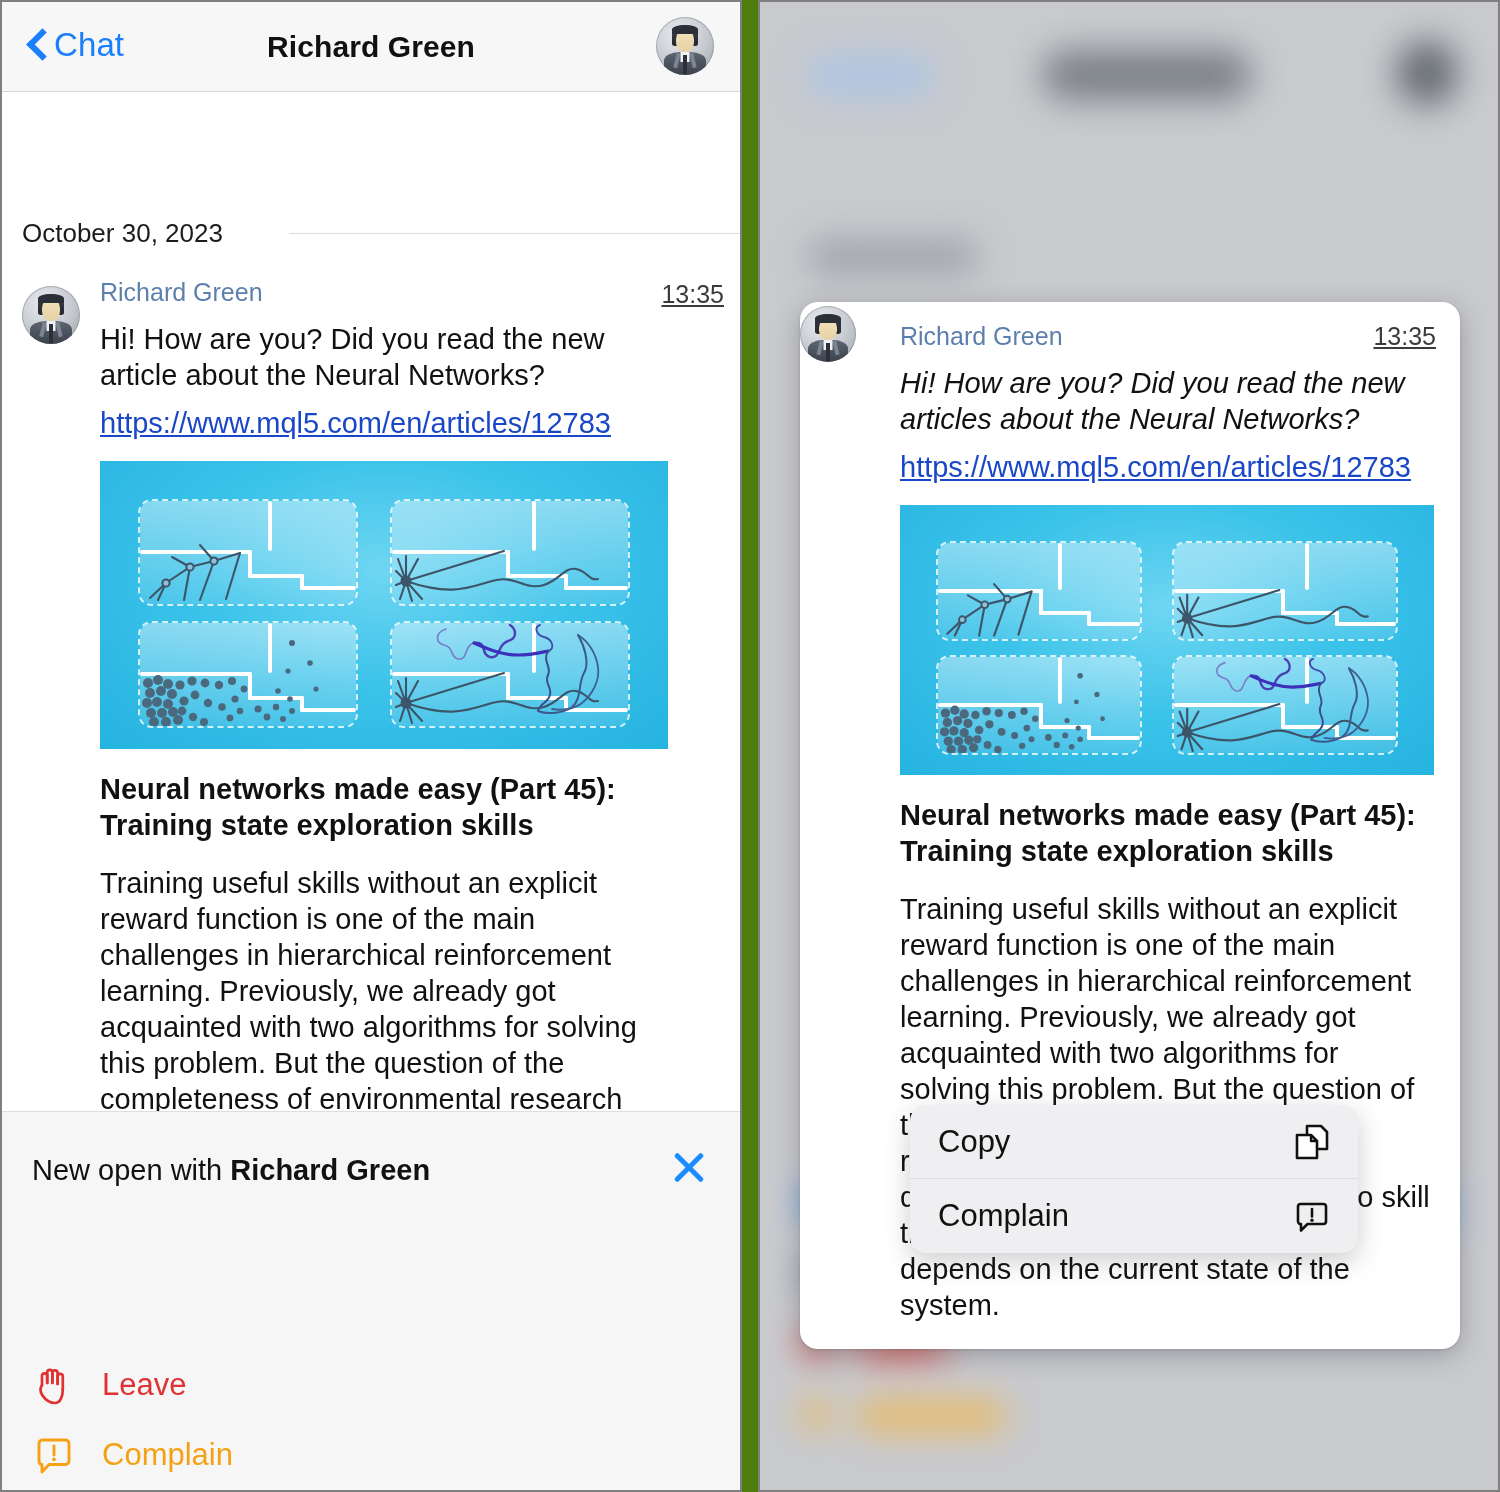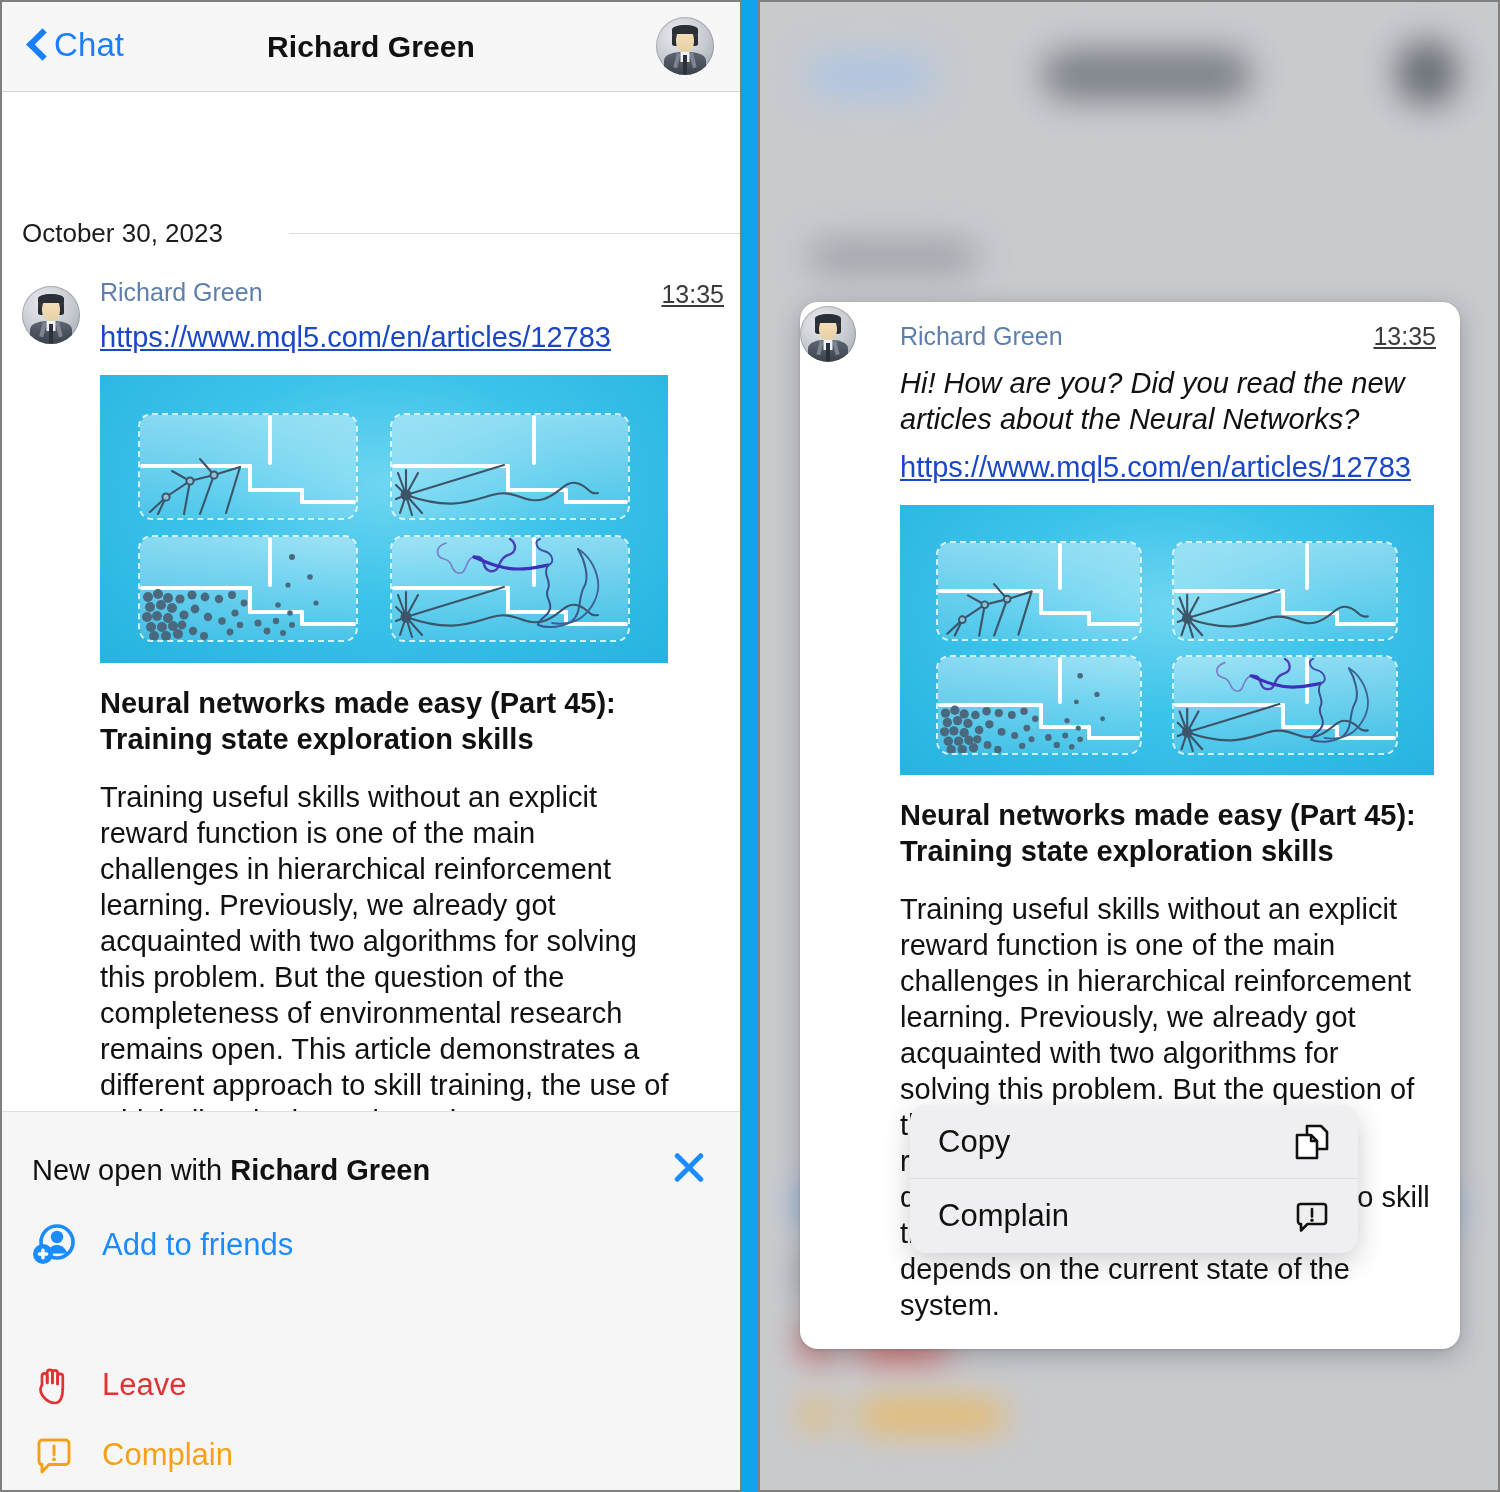--- a/index.html
+++ b/index.html
@@ -3,21 +3,21 @@
 <meta charset="utf-8">
 <style>
   html,body{margin:0;padding:0;}
   body{
     width:1500px;height:1492px;
     background:#ffffff;
     font-family:"Liberation Sans", sans-serif;
     -webkit-font-smoothing:antialiased;
     overflow:hidden;
   }
-  .stage{position:relative;width:1500px;height:1492px;background:#0ea5e9;border-radius:10px;}
+  .stage{position:relative;width:1500px;height:1492px;background:#4d7c0f;border-radius:10px;}
 
   
   .panel{position:absolute;top:0;overflow:hidden;box-sizing:border-box;}
   .panel-left{left:0;width:742px;height:1492px;border:2px solid #7f7f7f;background:#ffffff;}
   .panel-right{left:758px;width:742px;height:1492px;border:2px solid #7f7f7f;background:#c9cace;}
 
   
   .navbar{
     position:absolute;left:0;top:0;width:100%;height:90px;
     background:#f7f7f7;border-bottom:1px solid #d6d6d6;
@@ -185,20 +185,21 @@
             <div class="tie" style="top:38px;width:4px;height:19px;"></div>
           </div>
         </div>
 
         <div class="msg-body">
           <div class="msg-head">
             <span class="msg-sender">Richard Green</span>
             <span class="msg-time">13:35</span>
           </div>
 
+          <div class="msg-text">Hi! How are you? Did you read the new article about the Neural Networks?</div>
 
           <a class="msg-link">https://www.mql5.com/en/articles/12783</a>
 
           <div class="art-img">
             <div class="ill">
 
               <div class="ill-cell" style="left:38px;top:38px;width:216px;height:103px;">
                 <div class="ill-room" style="left:0;top:0;width:100%;height:100%;"></div>
                 <div class="ill-wall" style="left:0;top:49px;width:112px;height:4px;"></div>
                 <div class="ill-wall" style="left:108px;top:49px;width:4px;height:28px;"></div>
@@ -347,33 +348,20 @@
         </div>
       </div>
     </div>
 
     <div class="actions">
       <div class="actions-head">
         <span>New open with </span><b>Richard Green</b>
       </div>
       <div class="actions-close"></div>
 
-      <div class="action-item" style="top:99px;">
-        <div class="action-icon">
-          <svg viewBox="0 0 52 52" width="52" height="52">
-            <circle cx="29" cy="23" r="16" fill="none" stroke="#1a8cff" stroke-width="3.6"></circle>
-            <circle cx="29" cy="18" r="6.2" fill="#1a8cff"></circle>
-            <path d="M18.5,34.5 C20.5,28.5 25,26 29,26 C33,26 37.5,28.5 39.5,34.5 Z" fill="#1a8cff"></path>
-            <circle cx="15" cy="35" r="10" fill="#1a8cff"></circle>
-            <rect x="9.6" y="33.3" width="10.8" height="3.4" rx="1.7" fill="#fff"></rect>
-            <rect x="13.3" y="29.6" width="3.4" height="10.8" rx="1.7" fill="#fff"></rect>
-          </svg>
-        </div>
-        <div class="action-label" style="color:#1a8cff;">Add to friends</div>
-      </div>
 
 
       <div class="action-item" style="top:239px;">
         <div class="action-icon">
           <svg viewBox="0 0 52 52" width="52" height="52">
             <g fill="none" stroke="#e03232" stroke-width="2.7" stroke-linecap="round" stroke-linejoin="round">
               <path d="M14,26 L14,17 A2.6,2.6 0 0 1 19.2,17 L19.2,24"></path>
               <path d="M19.2,24 L19.2,13.5 A2.6,2.6 0 0 1 24.4,13.5 L24.4,24"></path>
               <path d="M24.4,24 L24.4,14 A2.6,2.6 0 0 1 29.6,14 L29.6,25"></path>
               <path d="M29.6,25 L29.6,17.5 A2.6,2.6 0 0 1 34.8,17.5 L34.8,30"></path>

